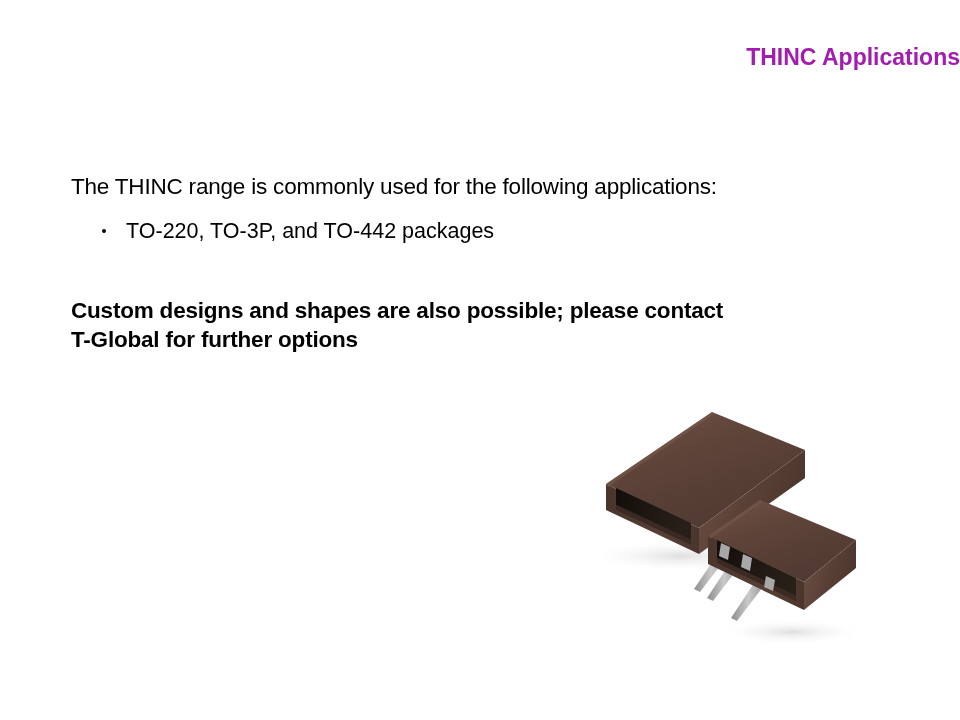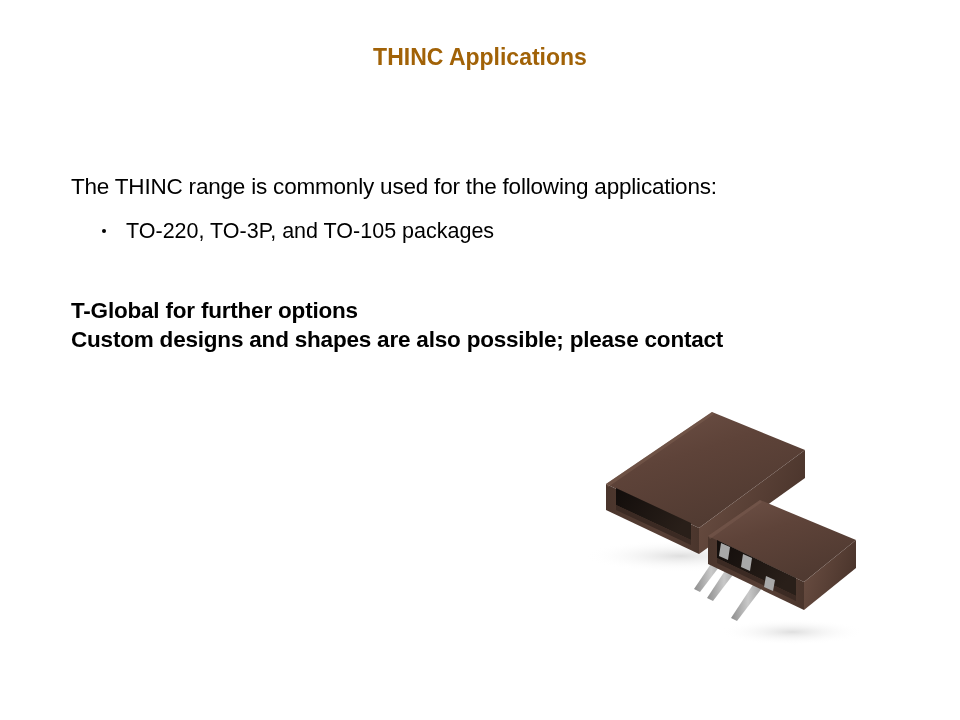--- a/index.html
+++ b/index.html
@@ -19,26 +19,26 @@
     background: #ffffff;
     overflow: hidden;
   }
 
   
   #slide-title {
     position: absolute;
     left: 0;
     top: 43px;
     width: 960px;
-    text-align: center;
+    text-align: right;
     font-size: 23px;
     font-weight: bold;
     letter-spacing: 0px;
     line-height: 28px;
-    color: #a16207;
+    color: #a21caf;
   }
 
   
   .body-block {
     position: absolute;
     left: 71px;
   }
   #lead-line {
     top: 173px;
     width: 880px;
@@ -108,27 +108,27 @@
 
 <div id="slide">
 
   <div id="slide-title">THINC Applications</div>
 
   <div class="body-block" id="lead-line">The THINC range is commonly used for the following applications:</div>
 
   <ul id="bullet-list">
     <li>
       <span class="bullet-dot"></span>
-      <span>TO-220, TO-3P, and TO-105 packages</span>
+      <span>TO-220, TO-3P, and TO-442 packages</span>
     </li>
   </ul>
 
   <div class="body-block" id="closing-para">
+    <span class="pline">Custom designs and shapes are also possible; please contact</span>
     <span class="pline">T-Global for further options</span>
-    <span class="pline">Custom designs and shapes are also possible; please contact</span>
   </div>
 
   <div id="product-image" aria-label="Two brown hollow rectangular THINC thermal packages, the smaller one with metal leads">
     <svg viewBox="0 0 350 290" xmlns="http://www.w3.org/2000/svg" role="img">
       <defs>
         <linearGradient id="gTopL" x1="0" y1="0" x2="0.55" y2="1">
           <stop offset="0" stop-color="#6f5247"></stop>
           <stop offset="0.45" stop-color="#5e4339"></stop>
           <stop offset="1" stop-color="#503a31"></stop>
         </linearGradient>

